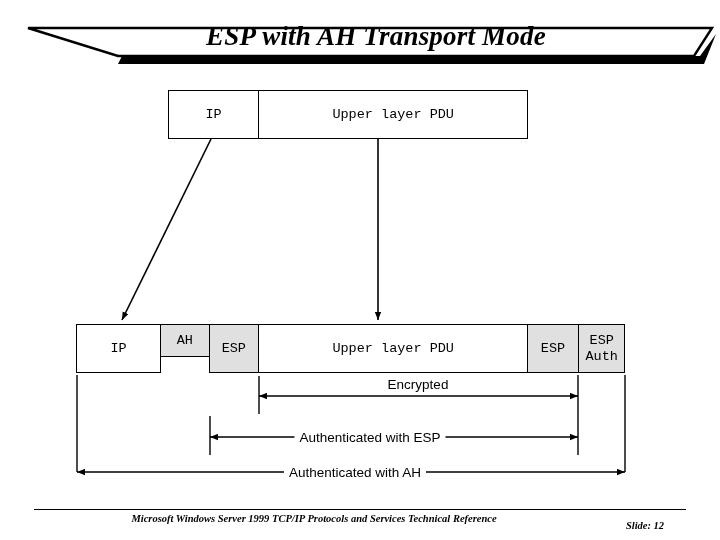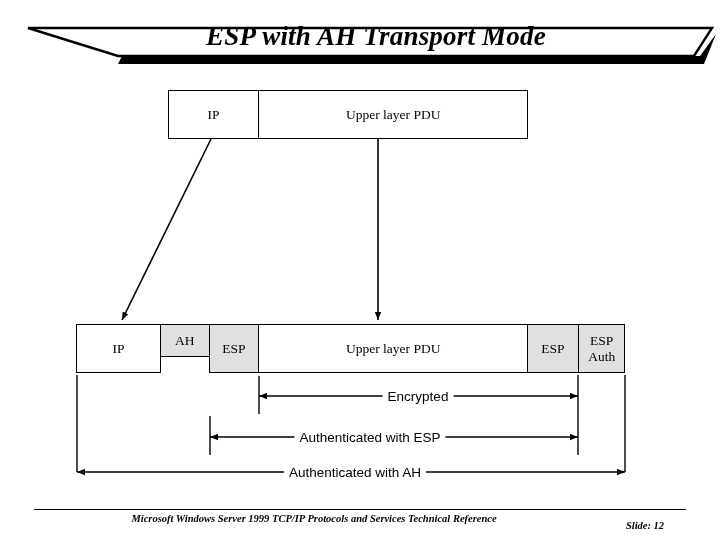--- a/index.html
+++ b/index.html
@@ -58,21 +58,21 @@
 
   
   .cell {
     position: absolute;
     box-sizing: border-box;
     border: 1.6px solid #000000;
     display: flex;
     align-items: center;
     justify-content: center;
     text-align: center;
-    font-family: Liberation Serif, serif;
+    font-family: Liberation Mono, monospace;
     font-size: 13.5px;
     line-height: 1.18;
     background: #ffffff;
     white-space: pre-line;
   }
   .cell.shaded {
     background: #e0e0e0;
   }
 
   
@@ -179,20 +179,20 @@
   <div class="cell" style="left:76px; top:324px; width:85px; height:49px;">IP</div>
   <div class="cell shaded" style="left:159.6px; top:324px; width:50.4px; height:33px;">AH</div>
   <div class="cell shaded" style="left:208.6px; top:324px; width:50.4px; height:49px;">ESP</div>
   <div class="cell" style="left:258.4px; top:324px; width:269.6px; height:49px;">Upper layer PDU</div>
   <div class="cell shaded" style="left:527.4px; top:324px; width:51.2px; height:49px;">ESP</div>
   <div class="cell shaded" style="left:578px; top:324px; width:47.4px; height:49px;">ESP
 Auth</div>
 </div>
 
 <div>
-  <div class="measure-label" style="left:418px; top:396px;">Encrypted</div>
+  <div class="measure-label" style="left:418px; top:384px;">Encrypted</div>
   <div class="measure-label" style="left:370px; top:437px;">Authenticated with ESP</div>
   <div class="measure-label" style="left:355px; top:472px;">Authenticated with AH</div>
 </div>
 
 <div id="footer-rule"></div>
 <div id="footer-text">Microsoft Windows Server 1999 TCP/IP Protocols and Services Technical Reference</div>
 <div id="footer-slide">Slide: 12</div>
 
 </body></html>

